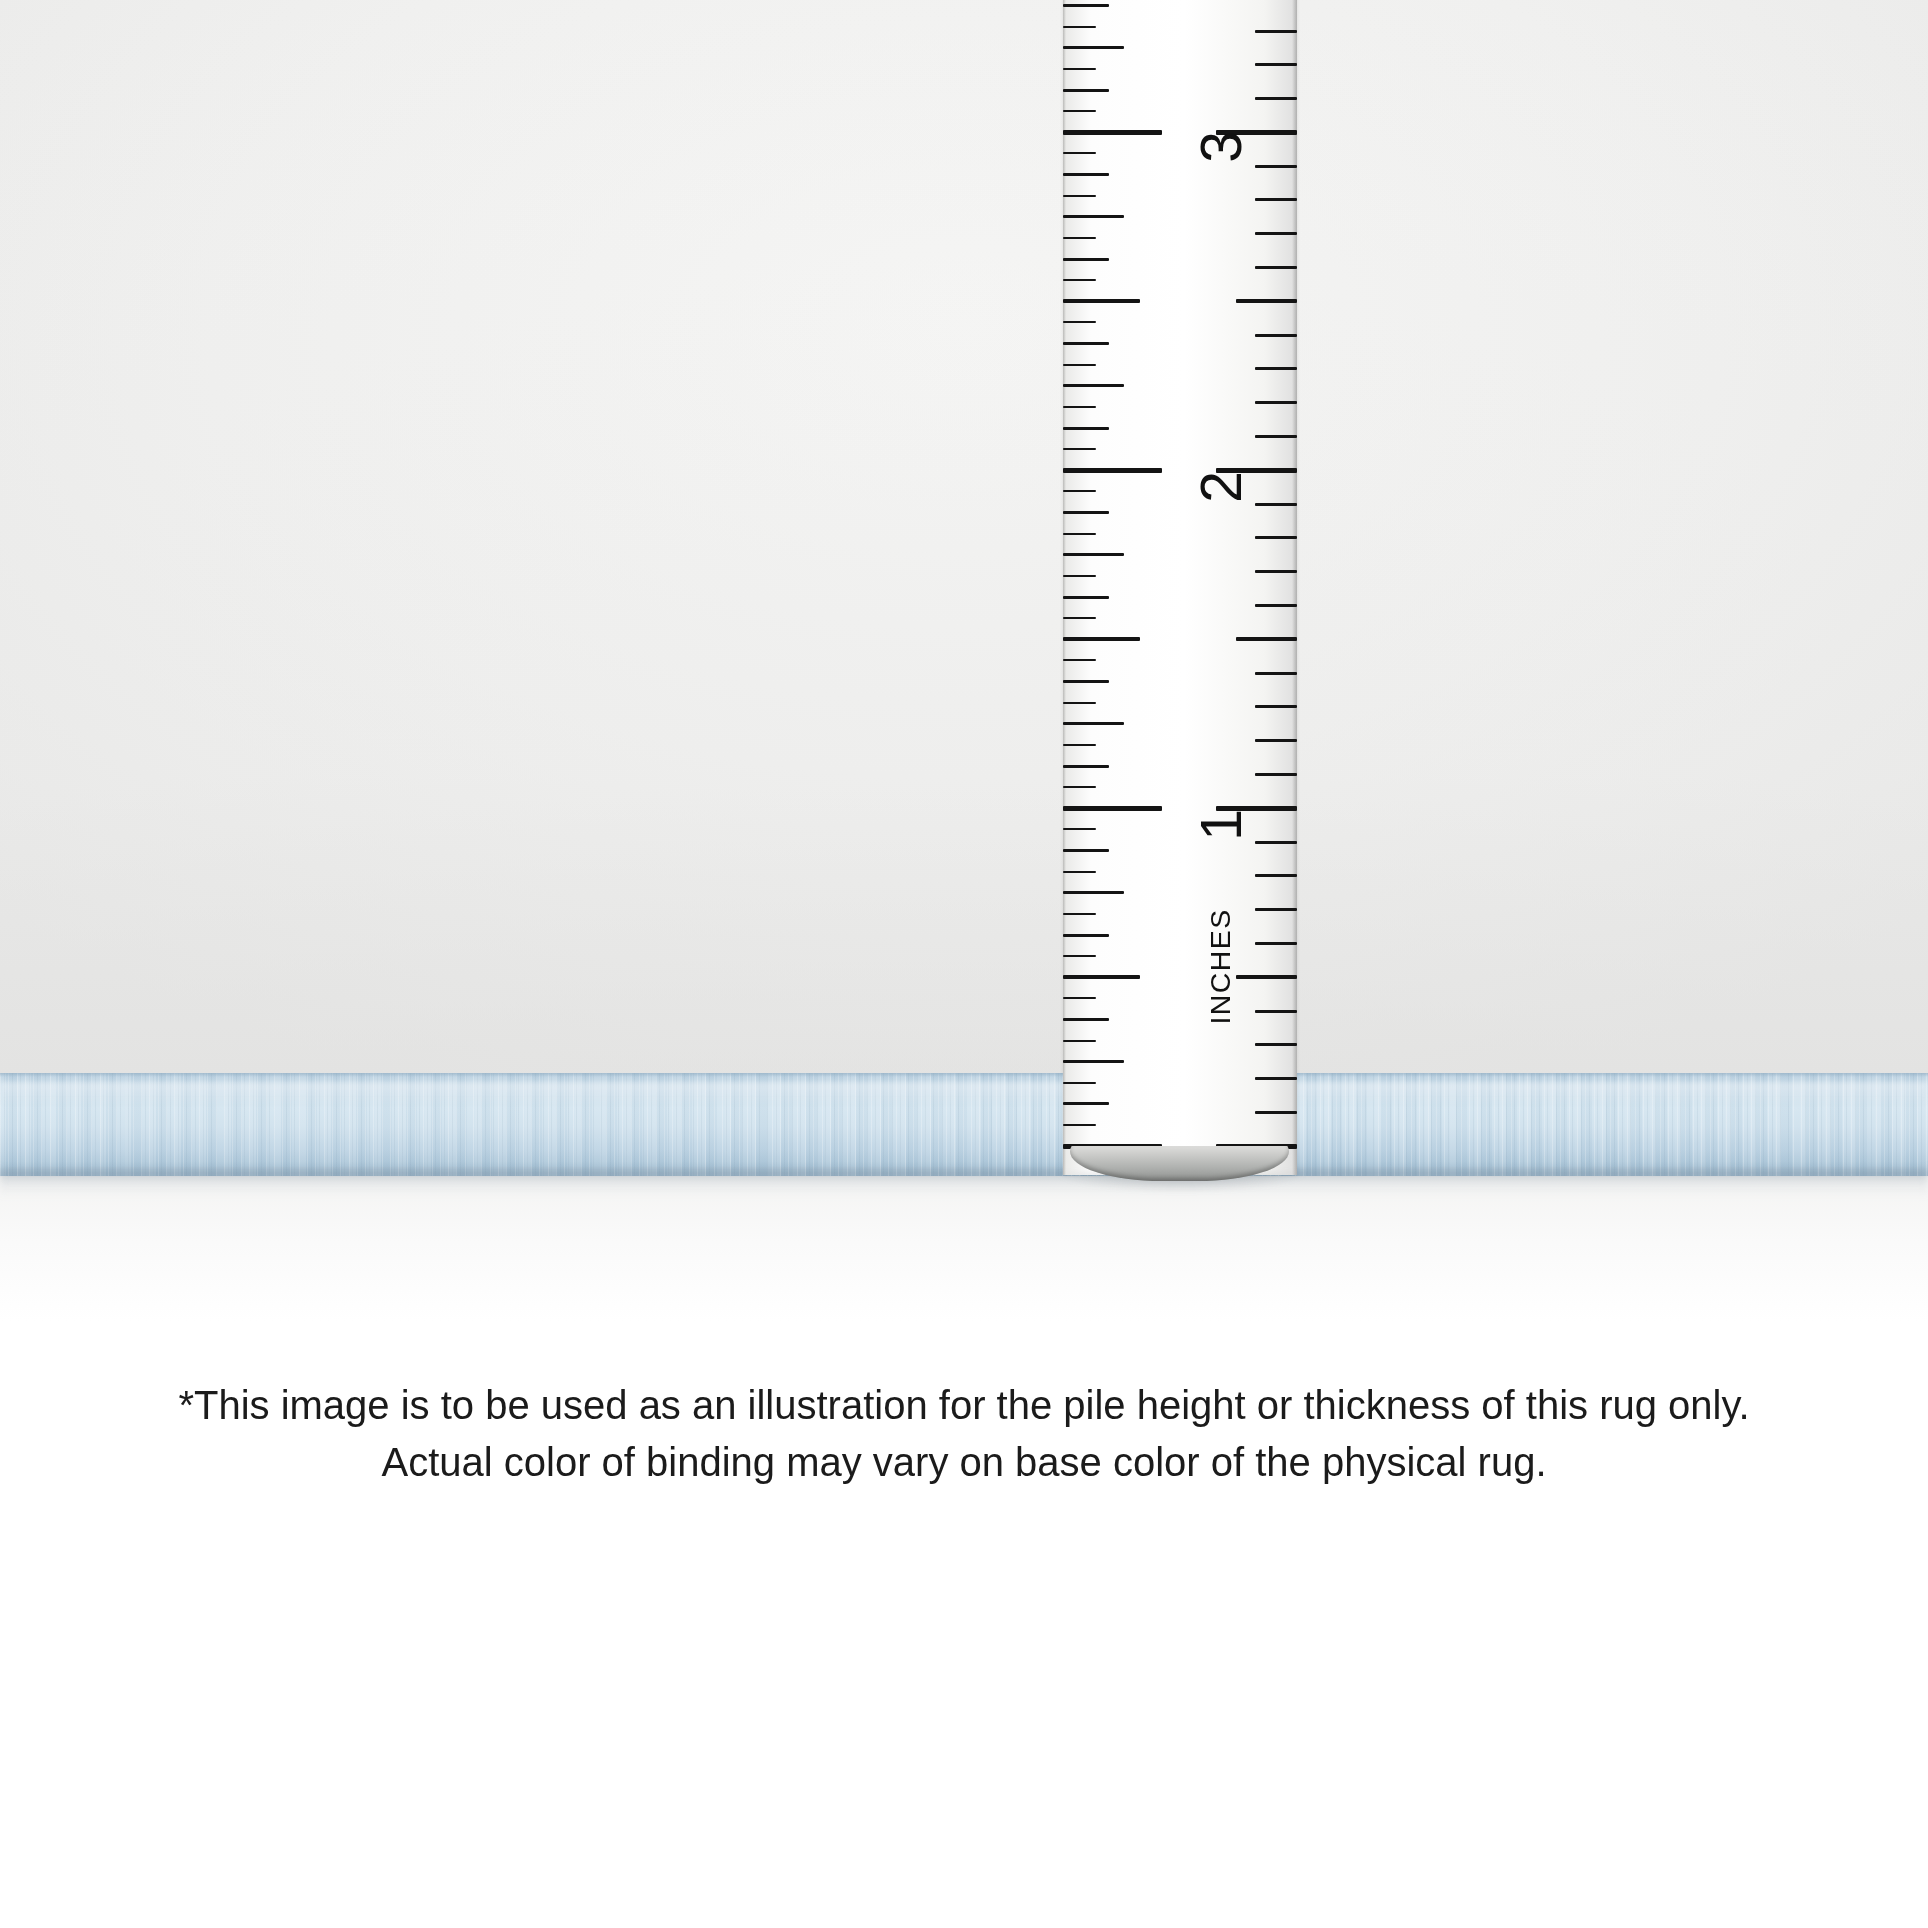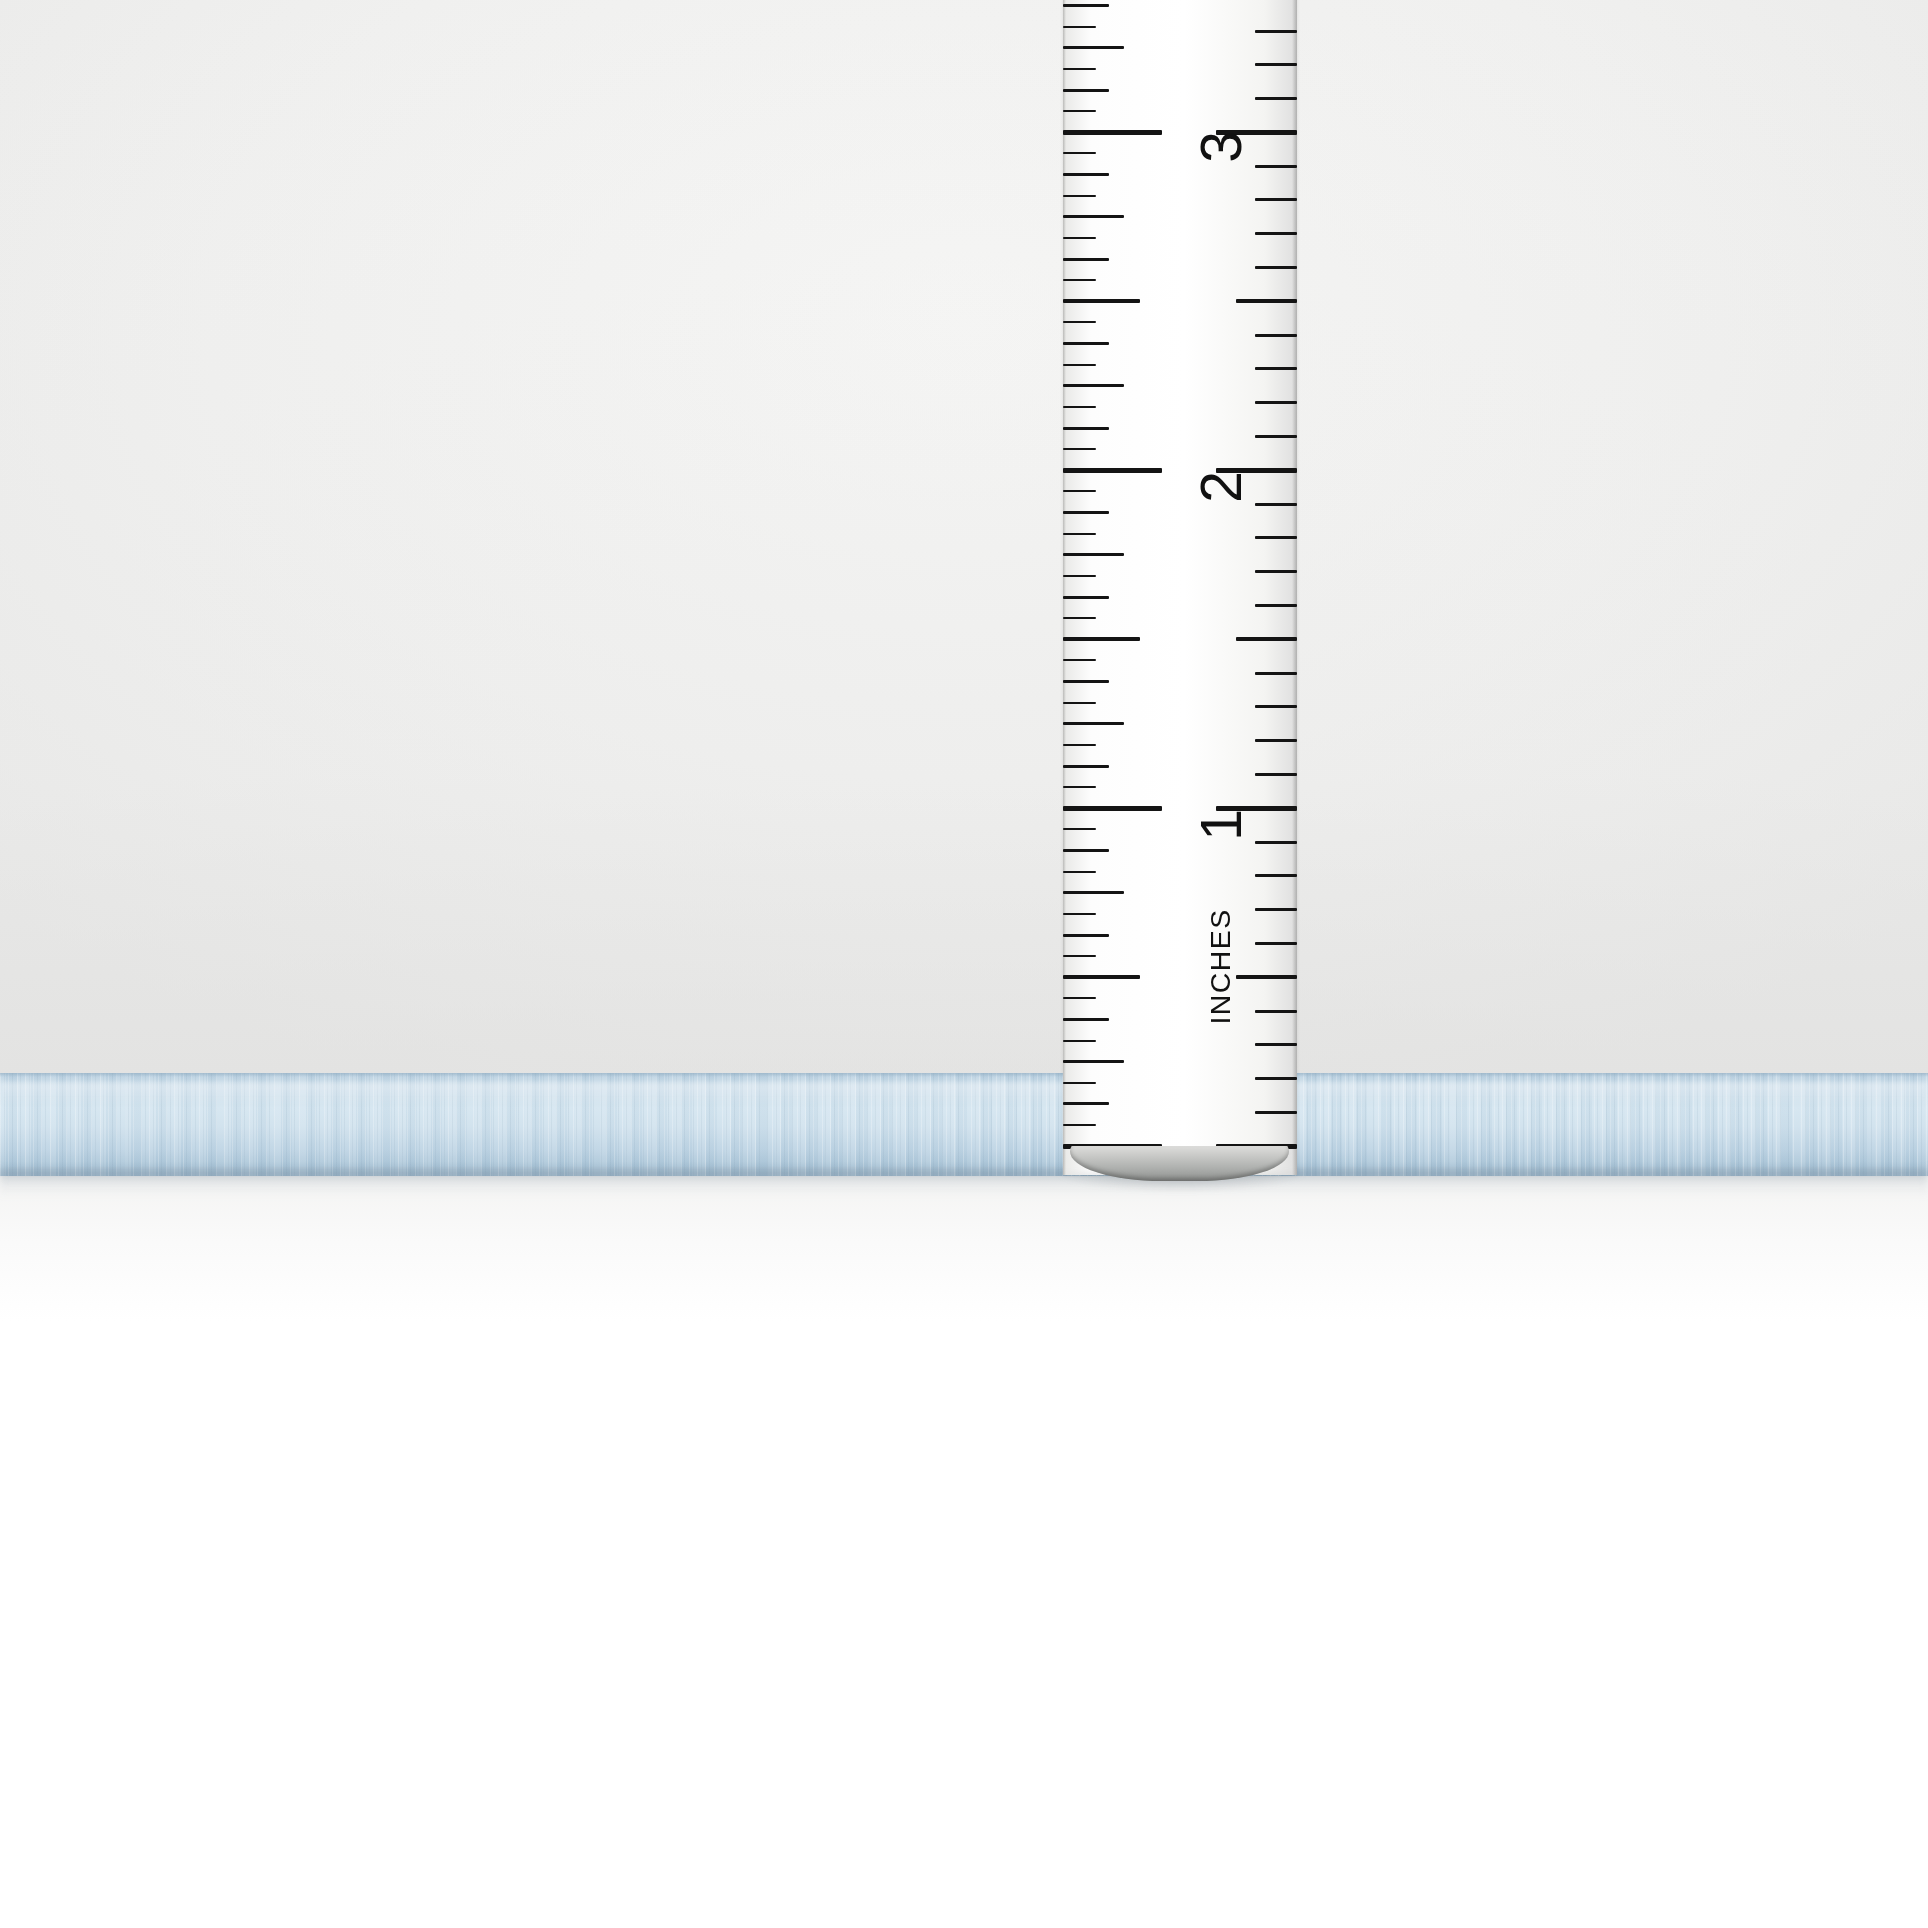--- a/index.html
+++ b/index.html
@@ -368,16 +368,18 @@
     </div>
 
     <div class="ruler-tip-shadow"></div>
     <div class="ruler-tip">
       <div class="ruler-tip-metal"></div>
     </div>
 
   </div>
 
   <div class="caption">
+    <span class="caption-line">*This image is to be used as an illustration for the pile height or thickness of this rug only.</span>
+    <span class="caption-line">Actual color of binding may vary on base color of the physical rug.</span>
   </div>
 
 </div>
 
 
 </body></html>

